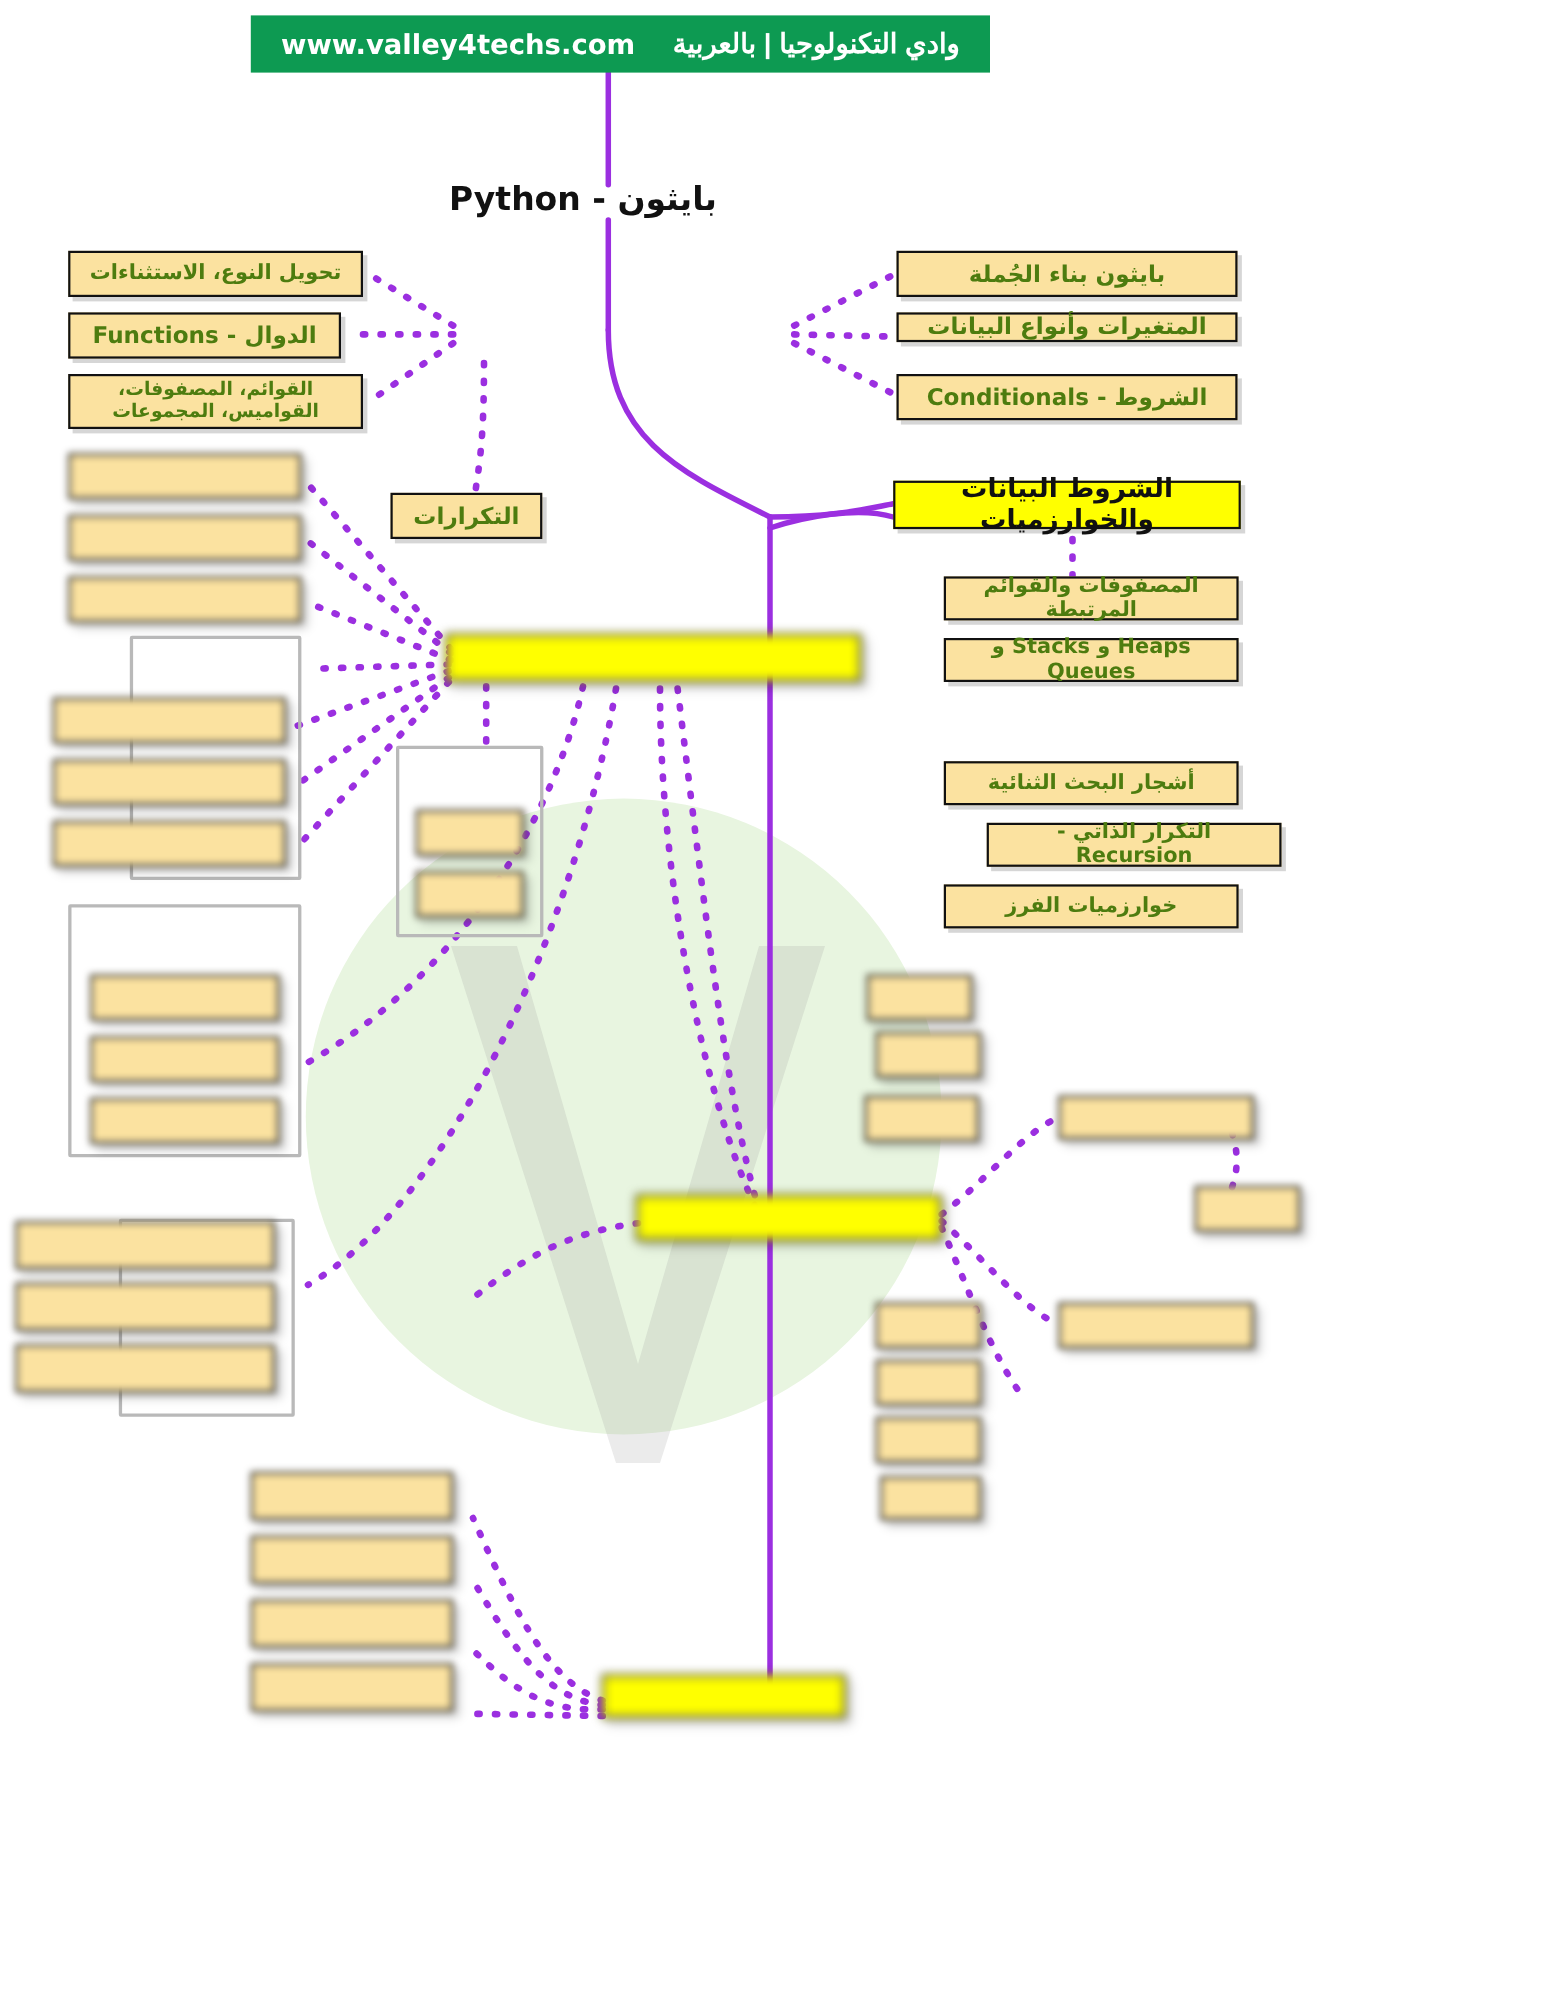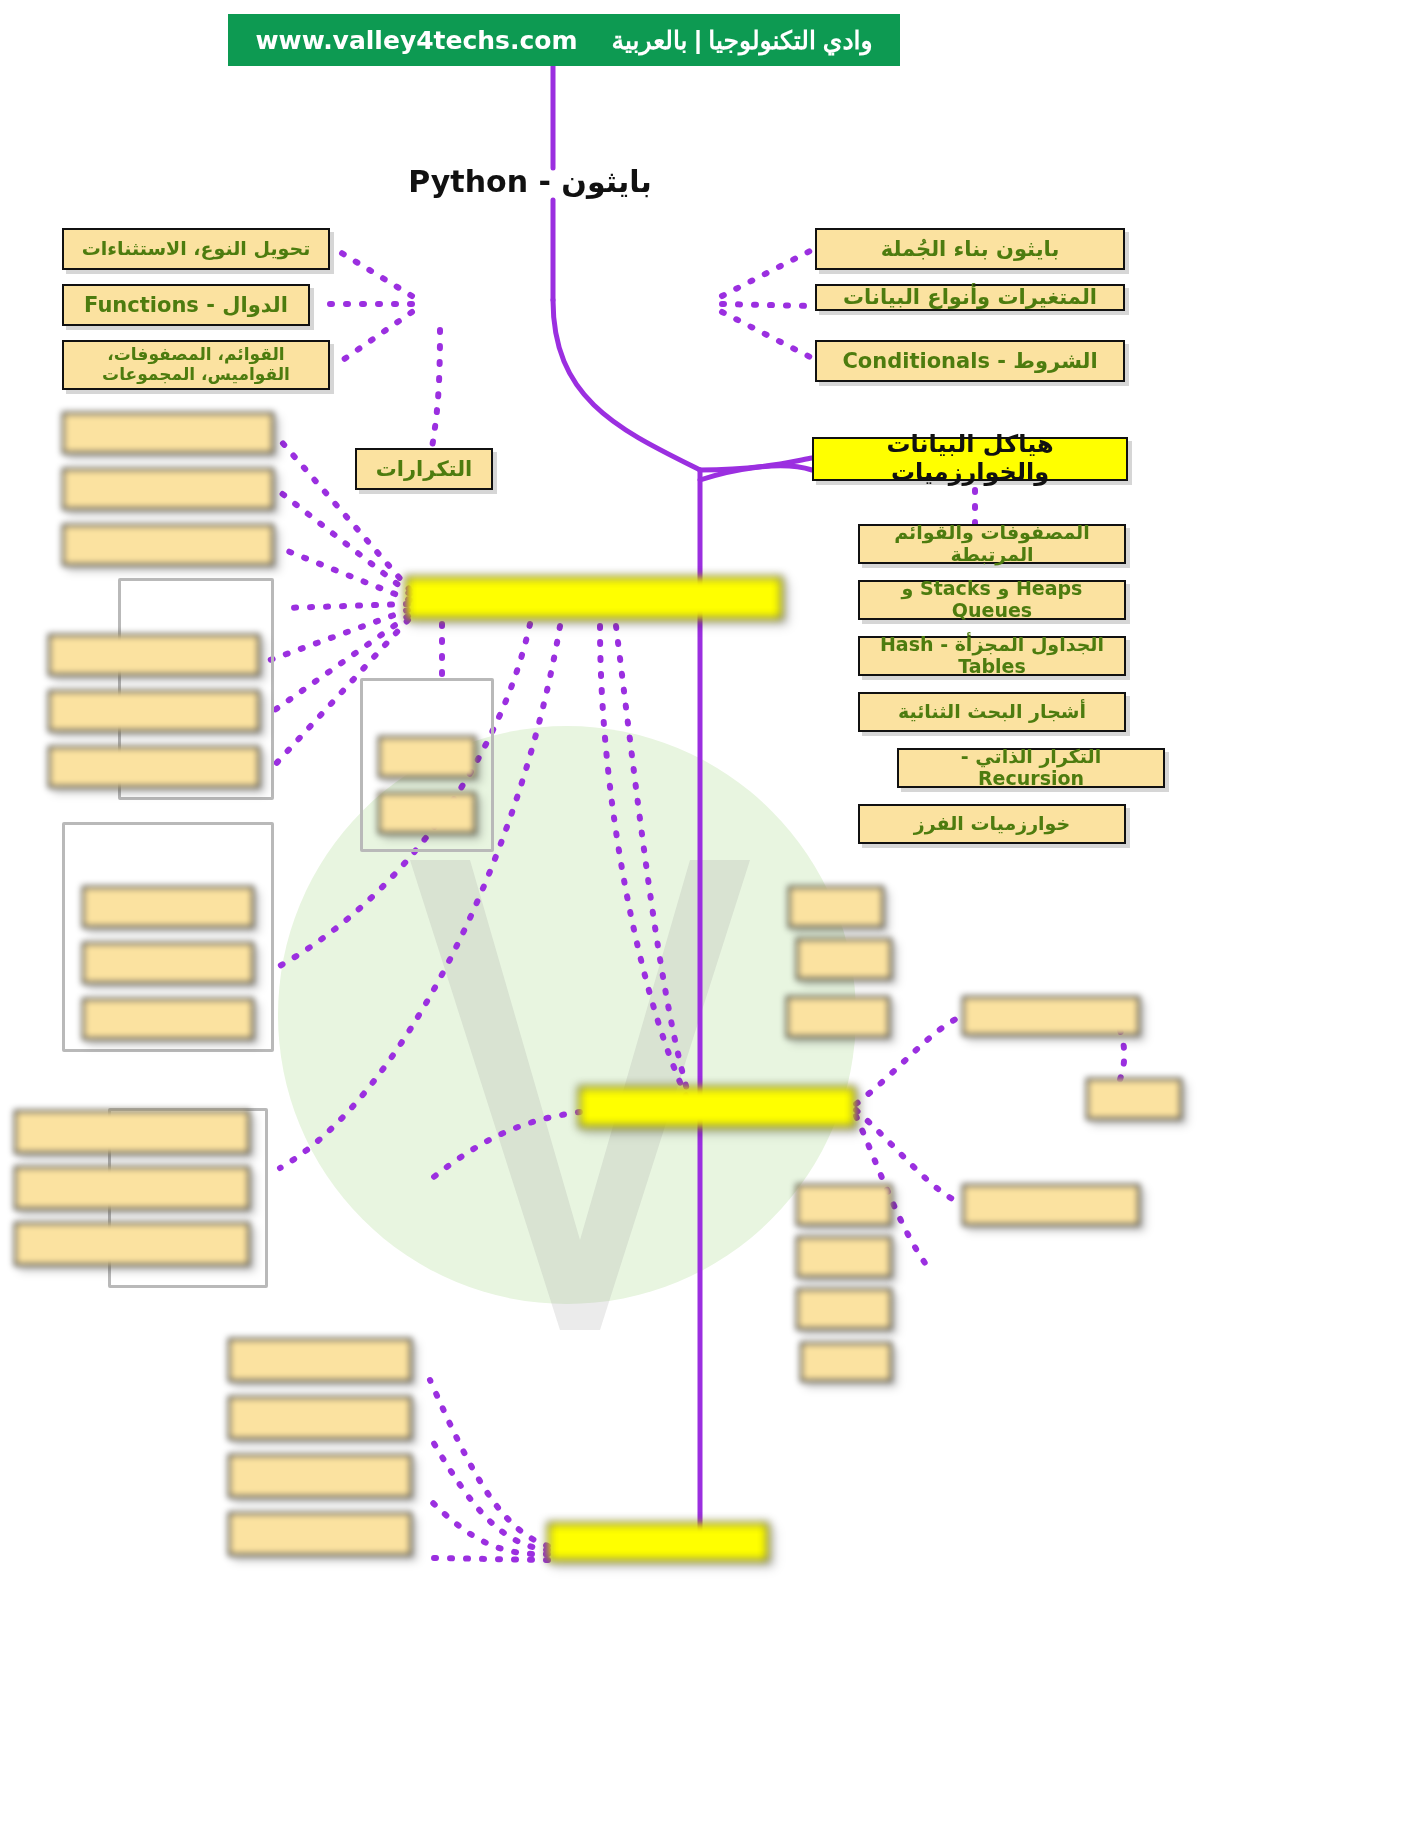--- a/index.html
+++ b/index.html
@@ -152,25 +152,24 @@
   <div class="node sm" style="left:62px;top:340px;width:268px;height:50px;font-size:17px;">القوائم، المصفوفات، القواميس، المجموعات</div>
 
   <div class="node md" style="left:355px;top:448px;width:138px;height:42px;">التكرارات</div>
 
   <div class="node md" style="left:815px;top:228px;width:310px;height:42px;">بايثون بناء الجُملة</div>
 
   <div class="node md" style="left:815px;top:284px;width:310px;height:27px;">المتغيرات وأنواع البيانات</div>
 
   <div class="node md" style="left:815px;top:340px;width:310px;height:42px;">الشروط - Conditionals</div>
 
-  <div class="node yellow lg" style="left:812px;top:437px;width:316px;height:44px;">هياكل البيانات والخوارزميات</div>
+  <div class="node yellow lg" style="left:812px;top:437px;width:316px;height:44px;">الشروط البيانات والخوارزميات</div>
 
   <div class="node sm" style="left:858px;top:524px;width:268px;height:40px;">المصفوفات والقوائم المرتبطة</div>
   <div class="node sm" style="left:858px;top:580px;width:268px;height:40px;">Heaps و Stacks و Queues</div>
-  <div class="node sm" style="left:858px;top:636px;width:268px;height:40px;">الجداول المجزأة - Hash Tables</div>
   <div class="node sm" style="left:858px;top:692px;width:268px;height:40px;">أشجار البحث الثنائية</div>
   <div class="node sm" style="left:858px;top:748px;width:268px;height:40px;margin-left:39px;">التكرار الذاتي - Recursion</div>
   <div class="node sm" style="left:858px;top:804px;width:268px;height:40px;">خوارزميات الفرز</div>
 
   <div class="node yellow lg blur-strong" style="left:405px;top:576px;width:378px;height:44px;"></div>
 
   <div class="node yellow md blur-strong" style="left:578px;top:1086px;width:278px;height:42px;"></div>
 
   <div class="node yellow md blur-strong" style="left:547px;top:1522px;width:222px;height:40px;"></div>
 

